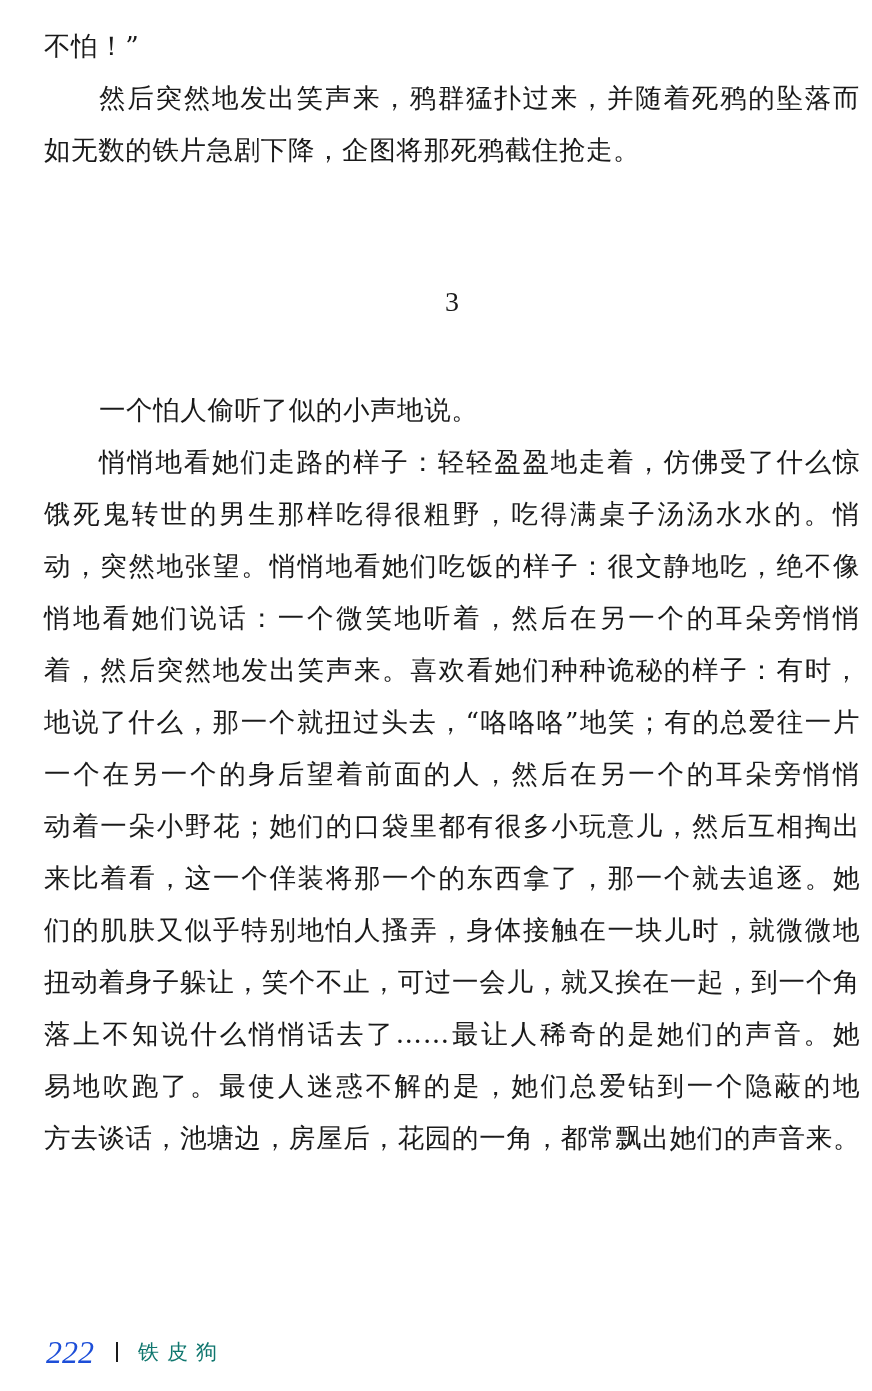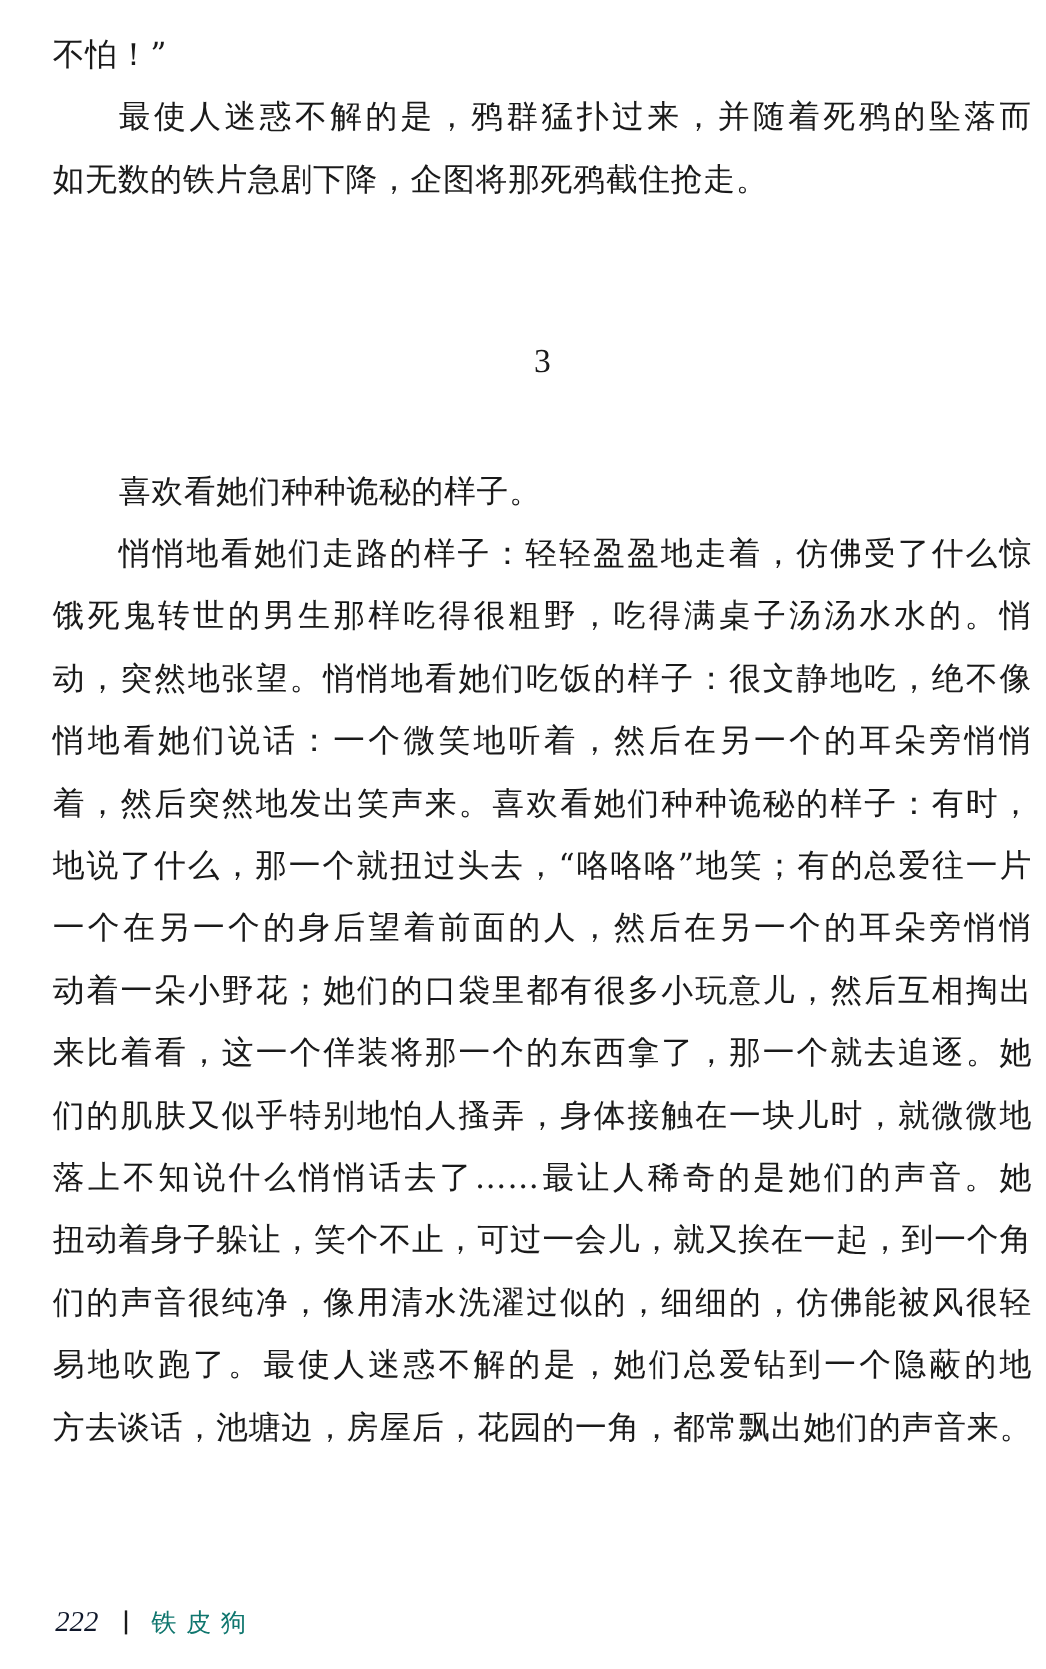--- a/index.html
+++ b/index.html
@@ -7,58 +7,57 @@
          font-family: "DejaVu Serif", "Liberation Serif", serif; color: #1a1a1a; }
   .page { position: absolute; left: 16px; top: 0; width: 872px; height: 1051px; }
   .para { position: absolute; left: 28px; width: 816px; margin: 0;
           font-size: 26.5px; line-height: 52px; letter-spacing: 0.6px;
           text-align: justify; text-justify: inter-character; }
   .line { display: block; white-space: nowrap; text-align: justify; text-align-last: justify; }
   .line.last { text-align-last: left; }
   .section-num { position: absolute; top: 282px; left: 0; width: 872px; text-align: center;
                  font-family: "Liberation Serif", serif; font-size: 28px; line-height: 40px; }
   .footer { position: absolute; top: 1336px; left: 30px; height: 32px; display: flex; align-items: center; }
-  .page-num { font-family: "Liberation Serif", serif; font-style: italic; font-size: 24px; color: #0f172a; }
+  .page-num { font-family: "Liberation Serif", serif; font-style: italic; font-size: 32px; color: #1d4ed8; }
   .footer-sep { display: inline-block; width: 2px; height: 20px; background: #1a1a1a; margin: 0 20px 0 22px; }
   .book-title { font-family: "DejaVu Sans", sans-serif; font-size: 21px; letter-spacing: 8px; color: #0f766e; }
 </style>
 </head>
 <body>
 
 <div class="page">
 
   <p class="para" style="top:20px;">
     <span class="line last">不怕！”</span>
   </p>
 
   <p class="para" style="top:72px;">
-    <span class="line" style="padding-left:55px;">最使人迷惑不解的是，鸦群猛扑过来，并随着死鸦的坠落而</span>
+    <span class="line" style="padding-left:55px;">然后突然地发出笑声来，鸦群猛扑过来，并随着死鸦的坠落而</span>
     <span class="line last">如无数的铁片急剧下降，企图将那死鸦截住抢走。</span>
   </p>
 
   <div class="section-num">3</div>
 
   <p class="para" style="top:384px;">
-    <span class="line last" style="padding-left:55px;">喜欢看她们种种诡秘的样子。</span>
+    <span class="line last" style="padding-left:55px;">一个怕人偷听了似的小声地说。</span>
   </p>
 
   <p class="para" style="top:436px;">
     <span class="line" style="padding-left:55px;">悄悄地看她们走路的样子：轻轻盈盈地走着，仿佛受了什么惊</span>
     <span class="line">饿死鬼转世的男生那样吃得很粗野，吃得满桌子汤汤水水的。悄</span>
     <span class="line">动，突然地张望。悄悄地看她们吃饭的样子：很文静地吃，绝不像</span>
     <span class="line">悄地看她们说话：一个微笑地听着，然后在另一个的耳朵旁悄悄</span>
     <span class="line">着，然后突然地发出笑声来。喜欢看她们种种诡秘的样子：有时，</span>
     <span class="line">地说了什么，那一个就扭过头去，“咯咯咯”地笑；有的总爱往一片</span>
     <span class="line">一个在另一个的身后望着前面的人，然后在另一个的耳朵旁悄悄</span>
     <span class="line">动着一朵小野花；她们的口袋里都有很多小玩意儿，然后互相掏出</span>
     <span class="line">来比着看，这一个佯装将那一个的东西拿了，那一个就去追逐。她</span>
     <span class="line">们的肌肤又似乎特别地怕人搔弄，身体接触在一块儿时，就微微地</span>
+    <span class="line">扭动着身子躲让，笑个不止，可过一会儿，就又挨在一起，到一个角</span>
     <span class="line">落上不知说什么悄悄话去了……最让人稀奇的是她们的声音。她</span>
-    <span class="line">扭动着身子躲让，笑个不止，可过一会儿，就又挨在一起，到一个角</span>
-    <span class="line">们的声音很纯净，像用清水洗濯过似的，细细的，仿佛能被风很轻</span>
     <span class="line">易地吹跑了。最使人迷惑不解的是，她们总爱钻到一个隐蔽的地</span>
     <span class="line">方去谈话，池塘边，房屋后，花园的一角，都常飘出她们的声音来。</span>
   </p>
 
   <div class="footer">
     <span class="page-num">222</span>
     <span class="footer-sep"></span>
     <span class="book-title">铁皮狗</span>
   </div>
 

